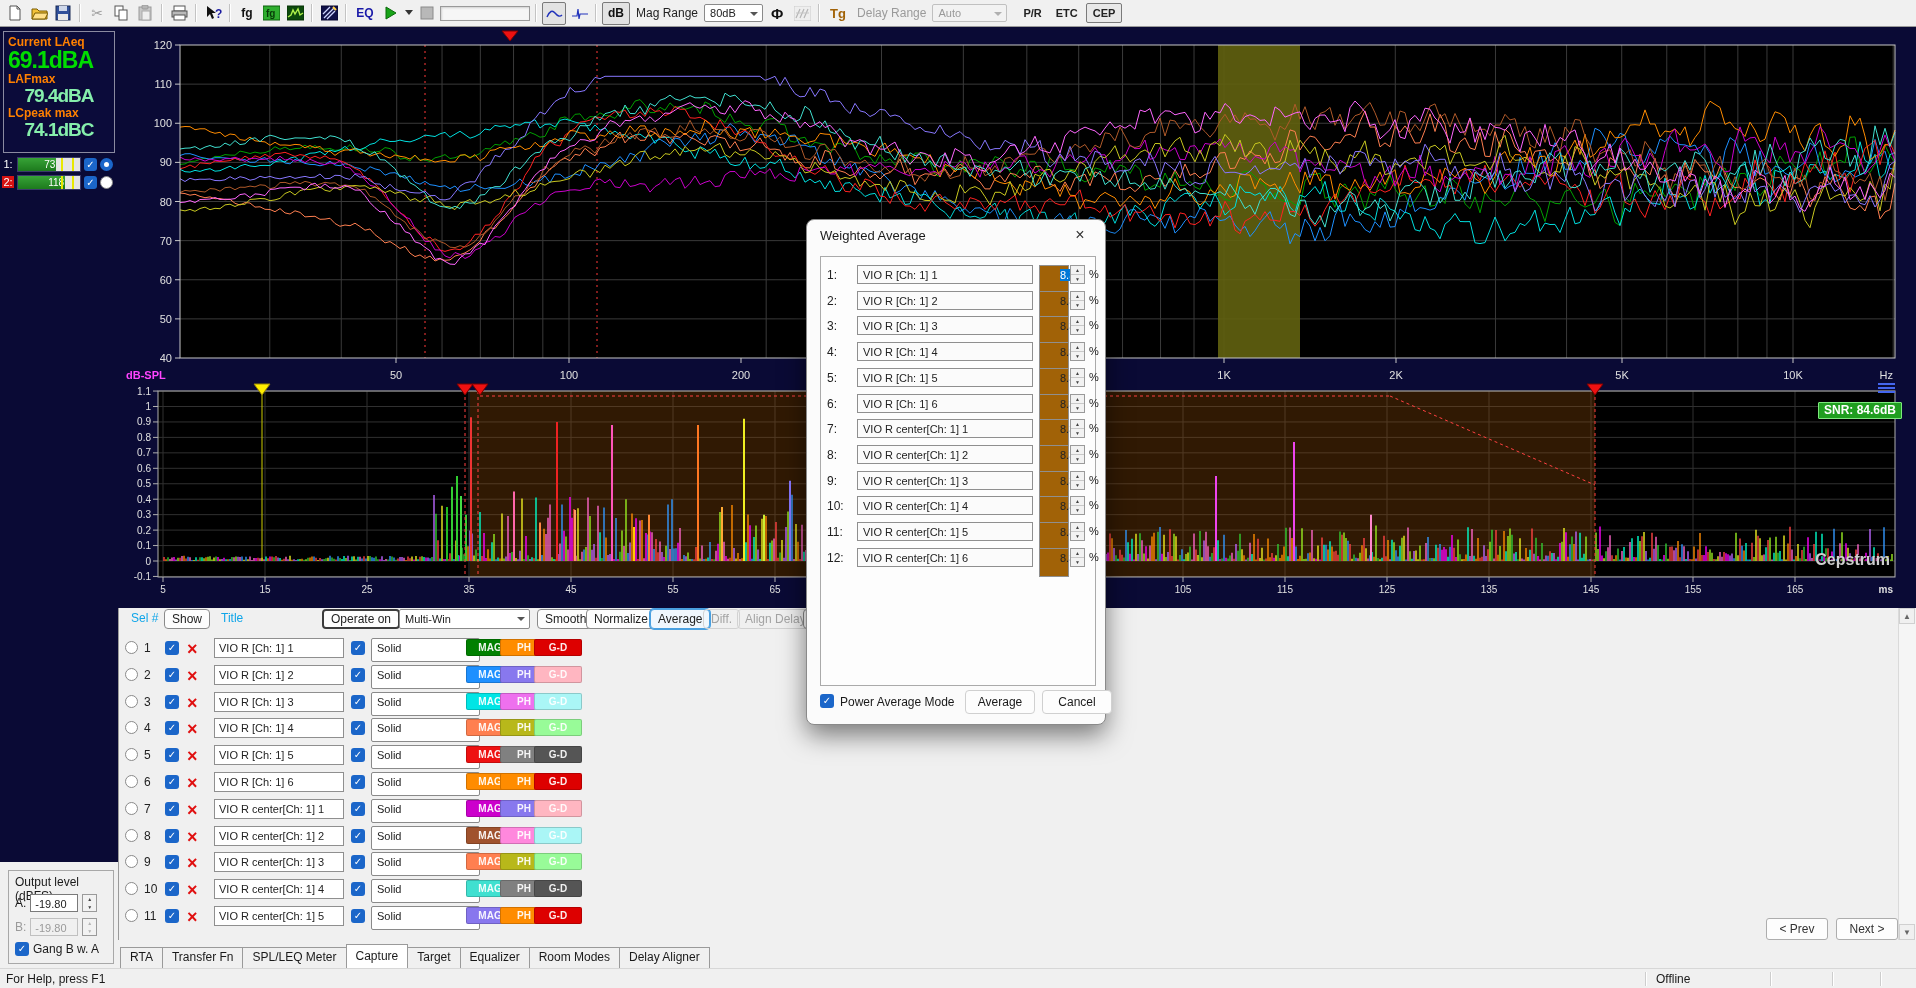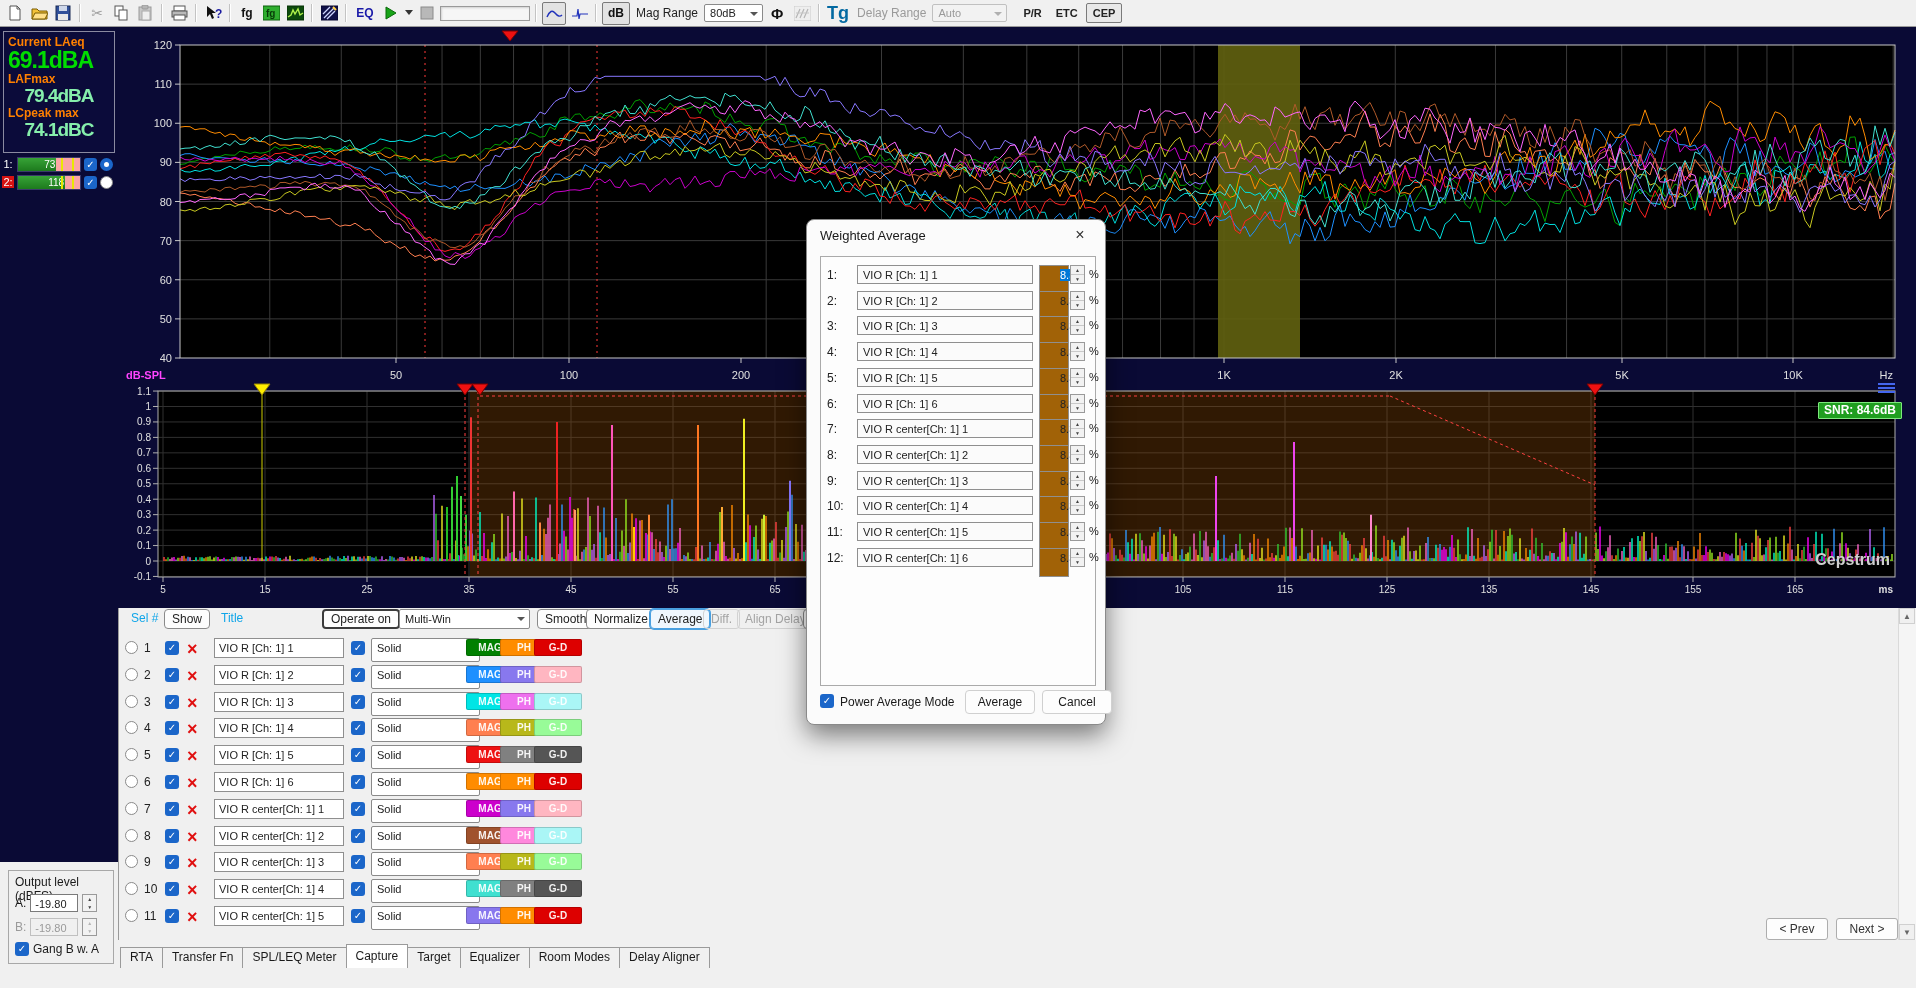--- a/index.html
+++ b/index.html
@@ -20,21 +20,21 @@
   .tbar-progress{width:88px;height:13px;border:1px solid #9a9a9a;background:#f6f6f6;box-shadow:inset 1px 1px 2px rgba(0,0,0,.15);flex:none;}
 
   
   #meter-panel{position:absolute;left:3px;top:31px;width:112px;height:122px;background:#0b0b3a;border:1px solid #8a8aa0;box-sizing:border-box;padding:3px 4px;}
   .m-cap{font-size:12px;font-weight:bold;color:#ff8000;line-height:14px;}
   .m-big{font-size:23px;font-weight:bold;color:#00dd00;line-height:23px;letter-spacing:-1px;}
   .m-mid{font-size:19px;font-weight:bold;color:#86efac;line-height:20px;text-align:center;letter-spacing:-1px;}
   .mrow{position:absolute;left:2px;height:16px;display:flex;align-items:center;gap:3px;}
   .mch{font-size:11px;color:#fff;width:12px;text-align:center;flex:none;}
   .mch.clip{background:#d61212;}
-  .mbar{position:relative;width:62px;height:13px;background:#fca5a5;border:1px solid #3a3a6a;flex:none;text-align:center;}
+  .mbar{position:relative;width:62px;height:13px;background:#e5e5e5;border:1px solid #3a3a6a;flex:none;text-align:center;}
   .mfill{position:absolute;left:0;top:0;bottom:0;background:linear-gradient(#37a337,#1d7a1d);}
   .mval{position:absolute;right:1px;top:0;font-size:10px;color:#fff;line-height:13px;}
   .mtick{position:absolute;top:0;bottom:0;width:2px;background:#e8e800;}
   .cb{width:14px;height:14px;background:#1b66c9;border-radius:3px;color:#fff;font-size:10px;line-height:14px;text-align:center;flex:none;}
   .cb::after{content:"✓";}
   .cb.small{width:13px;height:13px;line-height:13px;}
   .radio{width:13px;height:13px;border:1px solid #8a8a8a;border-radius:50%;background:#fff;box-sizing:border-box;flex:none;}
   .radio.sel{border:4px solid #1b66c9;}
 
   
@@ -217,21 +217,21 @@
     <div class="combo" style="width:36px;"><span>80dB</span><span class="chev"></span></div>
     <div class="tbtn" style="font-size:15px;font-weight:bold;color:#111;width:24px;">Φ</div>
     <div class="tbtn">
         <svg width="17" height="15">
           <rect x="0" y="0" width="17" height="15" fill="#eee" stroke="#ccc"></rect>
           <path d="M2 12 l4 -9 M6 12 l4 -9 M10 12 l4 -9" stroke="#b5b5b5" stroke-width="1.2"></path>
           <path d="M2 7 h13" stroke="#c5c5c5"></path>
         </svg>
       </div>
     <div class="tsep"></div>
-    <div class="tbtn" style="width:26px;font-size:18px;font-weight:bold;color:#0369a1;">
+    <div class="tbtn" style="width:26px;font-size:13px;font-weight:bold;color:#a16207;">
         <span>Tg</span>
       </div>
     <div class="tlabel dim">Delay Range</div>
     <div class="combo dim" style="width:52px;"><span>Auto</span><span class="chev"></span></div>
     <div class="flatbtn" style="margin-left:8px;">P/R</div>
     <div class="flatbtn">ETC</div>
     <div class="flatbtn" style="border:1px solid #7a7a7a;border-radius:2px;background:#e8e8e8;">CEP</div>
   </div>
 
   <svg id="charts-svg" width="1916" height="581" viewBox="0 0 1916 581">
@@ -1545,20 +1545,28 @@
       <div class="tab">SPL/LEQ Meter</div>
       <div class="tab active">Capture</div>
       <div class="tab">Target</div>
       <div class="tab">Equalizer</div>
       <div class="tab">Room Modes</div>
       <div class="tab">Delay Aligner</div>
     </div>
   <div class="navbtn" style="left:1766px;width:62px;">&lt; Prev</div>
   <div class="navbtn" style="left:1836px;width:62px;">Next &gt;</div>
 
+  <div id="statusbar">
+    <span style="position:absolute;left:6px;top:3px;">For Help, press F1</span>
+    <span class="st-sep" style="left:1645px;"></span>
+    <span style="position:absolute;left:1656px;top:3px;">Offline</span>
+    <span class="st-sep" style="left:1770px;"></span>
+    <span class="st-sep" style="left:1832px;"></span>
+    <span class="st-sep" style="left:1880px;"></span>
+  </div>
 
   <div id="dialog">
     <div id="dlg-titlebar">
       <div id="dlg-title">Weighted Average</div>
       <div id="dlg-close">×</div>
     </div>
     <div id="dlg-groupbox">
         <div class="dlg-row" style="top: 8px;">
           <span class="dlg-num">1:</span>
           <span class="dlg-field">VIO R [Ch: 1]  1</span>

